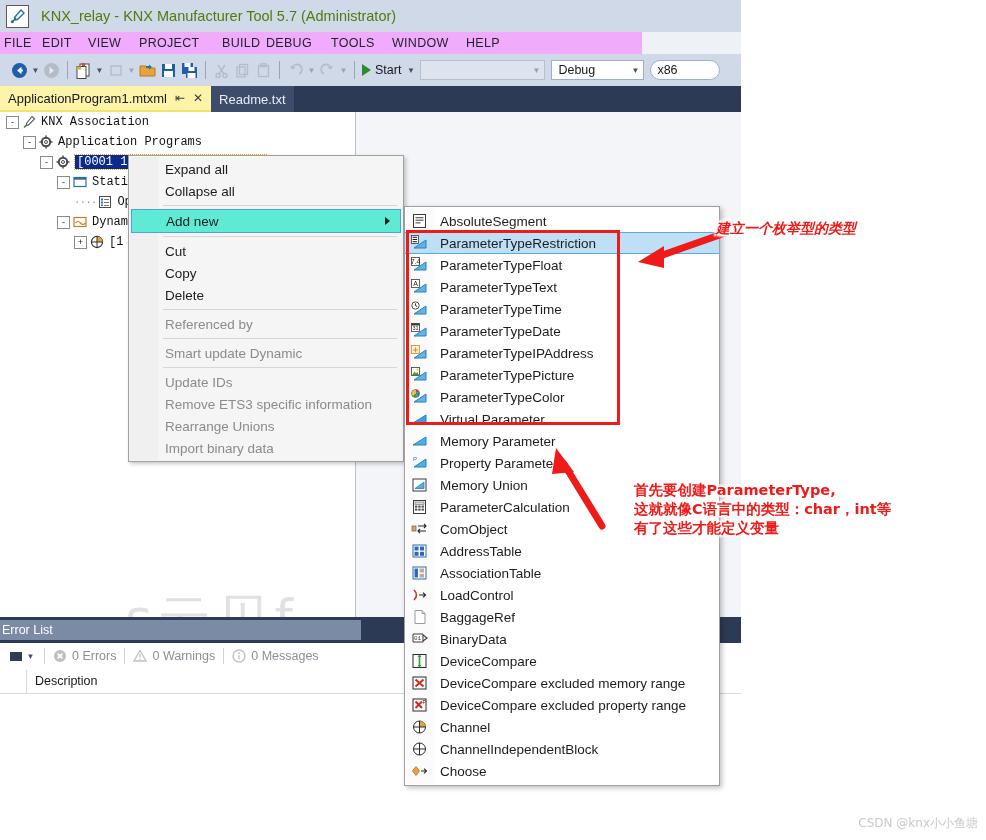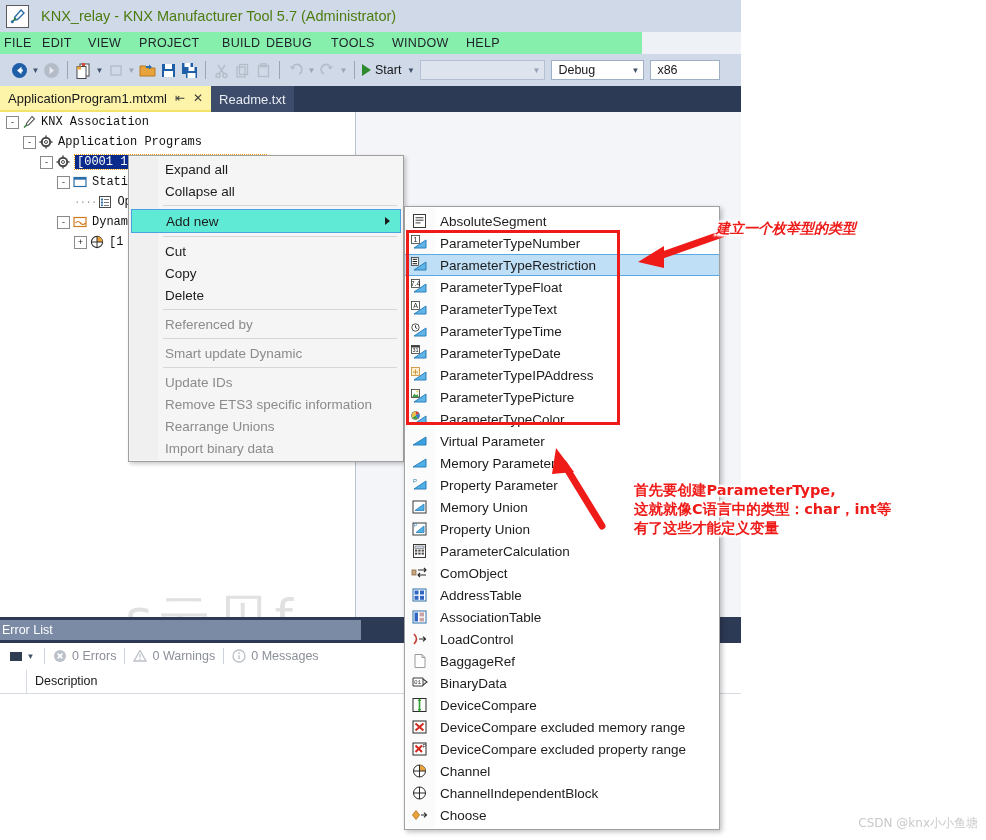--- a/index.html
+++ b/index.html
@@ -30,21 +30,21 @@
     position:relative;flex:none;
   }
   #app-icon svg{position:absolute;left:2px;top:2px;}
   #title-text{
     margin-left:12px;font-size:14.5px;color:#4d7c0f;
     white-space:nowrap;
   }
   
   #menu-bar{
     position:absolute;left:0;top:32px;width:642px;height:22px;
-    background:#86efac;
+    background:#f0abfc;
     display:flex;align-items:center;text-decoration:underline;
   }
   .menu-item{
     font-size:12.5px;color:#20242c;letter-spacing:.3px;
     padding:0 0;white-space:nowrap;cursor:default;
   }
   
   #tool-bar{
     position:absolute;left:0;top:54px;width:741px;height:32px;
     background:#cfd9e8;
@@ -363,21 +363,21 @@
     </div>
 
     <div class="tb-combo empty" style="width:125px;margin-left:4px;">
       <span></span>
       <span class="cb-arrow">▼</span>
     </div>
     <div class="tb-combo" style="width:93px;margin-left:6px;">
       <span>Debug</span>
       <span class="cb-arrow">▼</span>
     </div>
-    <div class="tb-combo" style="width:70px;margin-left:6px;">
+    <div class="tb-combo" style="width:70px;margin-left:6px;border-radius:10px;">
       <span>x86</span>
     </div>
   </div>
 
   <div id="tab-strip">
     <div class="tab active">
       <span>ApplicationProgram1.mtxml</span>
       <span class="tab-ico">⇤</span>
       <span class="tab-ico">✕</span>
     </div>
@@ -563,30 +563,20 @@
         <span class="sm-ico">
           <svg width="17" height="16" viewBox="0 0 17 16">
             <rect x="2.5" y="1.5" width="12" height="13" fill="#ffffff" stroke="#3a3a3a" stroke-width="1"></rect>
             <rect x="4.5" y="4" width="8" height="1.3" fill="#6a6a6a"></rect>
             <rect x="4.5" y="6.6" width="8" height="1.3" fill="#6a6a6a"></rect>
             <rect x="4.5" y="9.2" width="5" height="1.3" fill="#6a6a6a"></rect>
           </svg>
         </span>
         <span class="sm-label">AbsoluteSegment</span>
       </div>
-      <div class="sm-item">
-        <span class="sm-ico">
-          <svg width="18" height="16" viewBox="0 0 18 16">
-            <path d="M3 13 L15 13 L15 5 Z" fill="#5fb4e8" stroke="#2b7fb8" stroke-width="1"></path>
-            <rect x="0.5" y="0.5" width="8" height="8" fill="#ffffff" stroke="#3a3a3a" stroke-width="0.8"></rect>
-            <text x="4.5" y="7" font-size="7" text-anchor="middle" fill="#1a1a1a" font-family="Liberation Sans">1</text>
-          </svg>
-        </span>
-        <span class="sm-label">ParameterTypeNumber</span>
-      </div>
       <div class="sm-item hl">
         <span class="sm-ico">
           <svg width="18" height="16" viewBox="0 0 18 16">
             <path d="M3 13 L15 13 L15 5 Z" fill="#5fb4e8" stroke="#2b7fb8" stroke-width="1"></path>
             <rect x="0.5" y="0.5" width="7" height="8" fill="#ffffff" stroke="#3a3a3a" stroke-width="0.8"></rect>
             <rect x="1.6" y="1.8" width="4.5" height="1" fill="#1a1a1a"></rect>
             <rect x="1.6" y="4" width="4.5" height="1" fill="#1a1a1a"></rect>
             <rect x="1.6" y="6.2" width="4.5" height="1" fill="#1a1a1a"></rect>
           </svg>
         </span>
@@ -693,30 +683,20 @@
         <span class="sm-label">Property Parameter</span>
       </div>
       <div class="sm-item">
         <span class="sm-ico">
           <svg width="18" height="16" viewBox="0 0 18 16">
             <rect x="2" y="2" width="13" height="12" fill="#ffffff" stroke="#3a3a3a" stroke-width="1"></rect>
             <path d="M4 11.5 L13 11.5 L13 5 Z" fill="#4fb0e8" stroke="#2b7fb8" stroke-width="0.8"></path>
           </svg>
         </span>
         <span class="sm-label">Memory Union</span>
-      </div>
-      <div class="sm-item">
-        <span class="sm-ico">
-          <svg width="18" height="16" viewBox="0 0 18 16">
-            <rect x="2" y="2" width="13" height="12" fill="#ffffff" stroke="#3a3a3a" stroke-width="1"></rect>
-            <path d="M5 11.5 L13 11.5 L13 5 Z" fill="#4fb0e8" stroke="#2b7fb8" stroke-width="0.8"></path>
-            <text x="3" y="6" font-size="5" fill="#2b7fb8" font-family="Liberation Sans">P</text>
-          </svg>
-        </span>
-        <span class="sm-label">Property Union</span>
       </div>
       <div class="sm-item">
         <span class="sm-ico">
           <svg width="17" height="16" viewBox="0 0 17 16">
             <rect x="2.5" y="1.5" width="12" height="13" fill="#ffffff" stroke="#3a3a3a" stroke-width="1"></rect>
             <rect x="4" y="3" width="9" height="2.6" fill="#cfd9e8" stroke="#6a6a6a" stroke-width="0.6"></rect>
             <rect x="4" y="6.6" width="2.3" height="2" fill="#4a4a4a"></rect>
             <rect x="7.3" y="6.6" width="2.3" height="2" fill="#4a4a4a"></rect>
             <rect x="10.6" y="6.6" width="2.3" height="2" fill="#4a4a4a"></rect>
             <rect x="4" y="9.6" width="2.3" height="2" fill="#4a4a4a"></rect>

